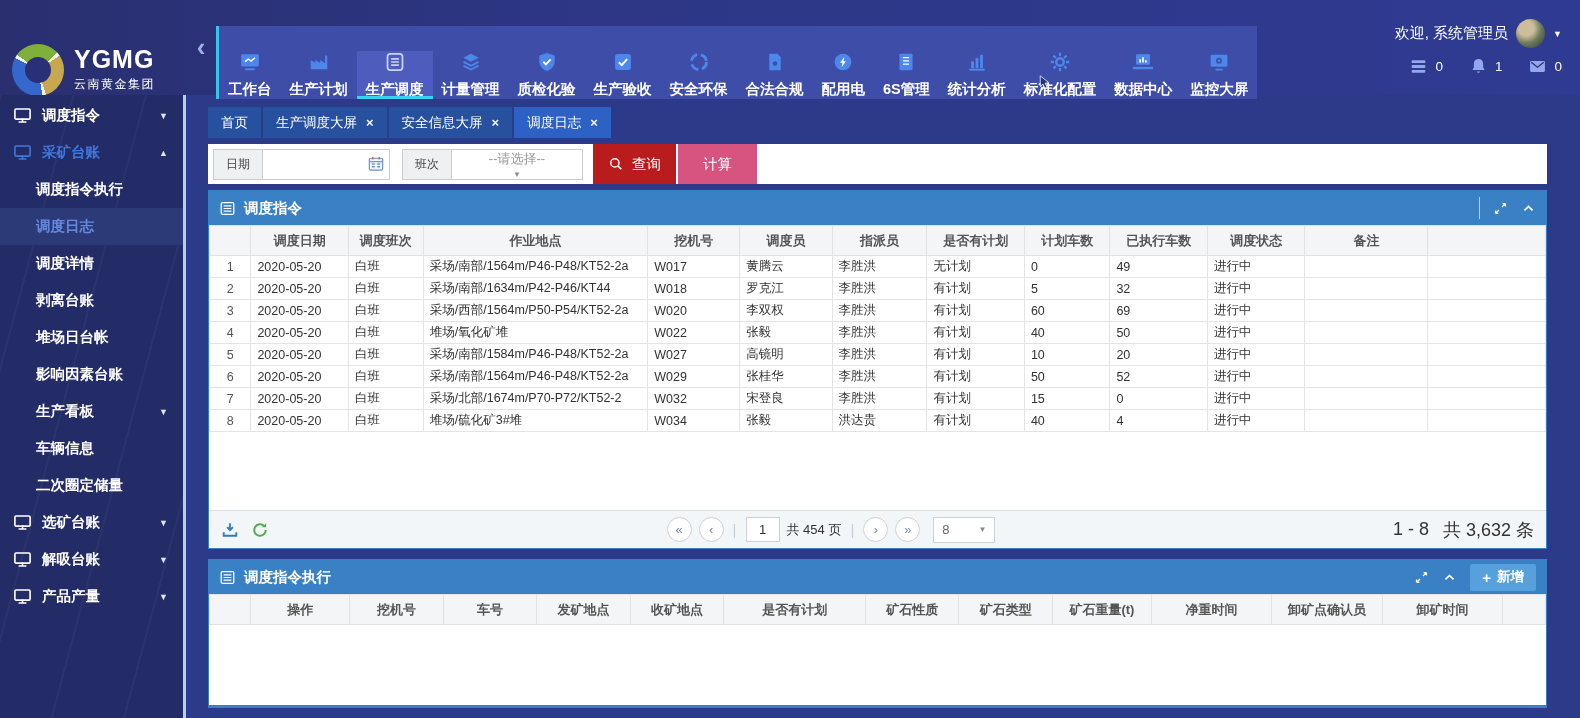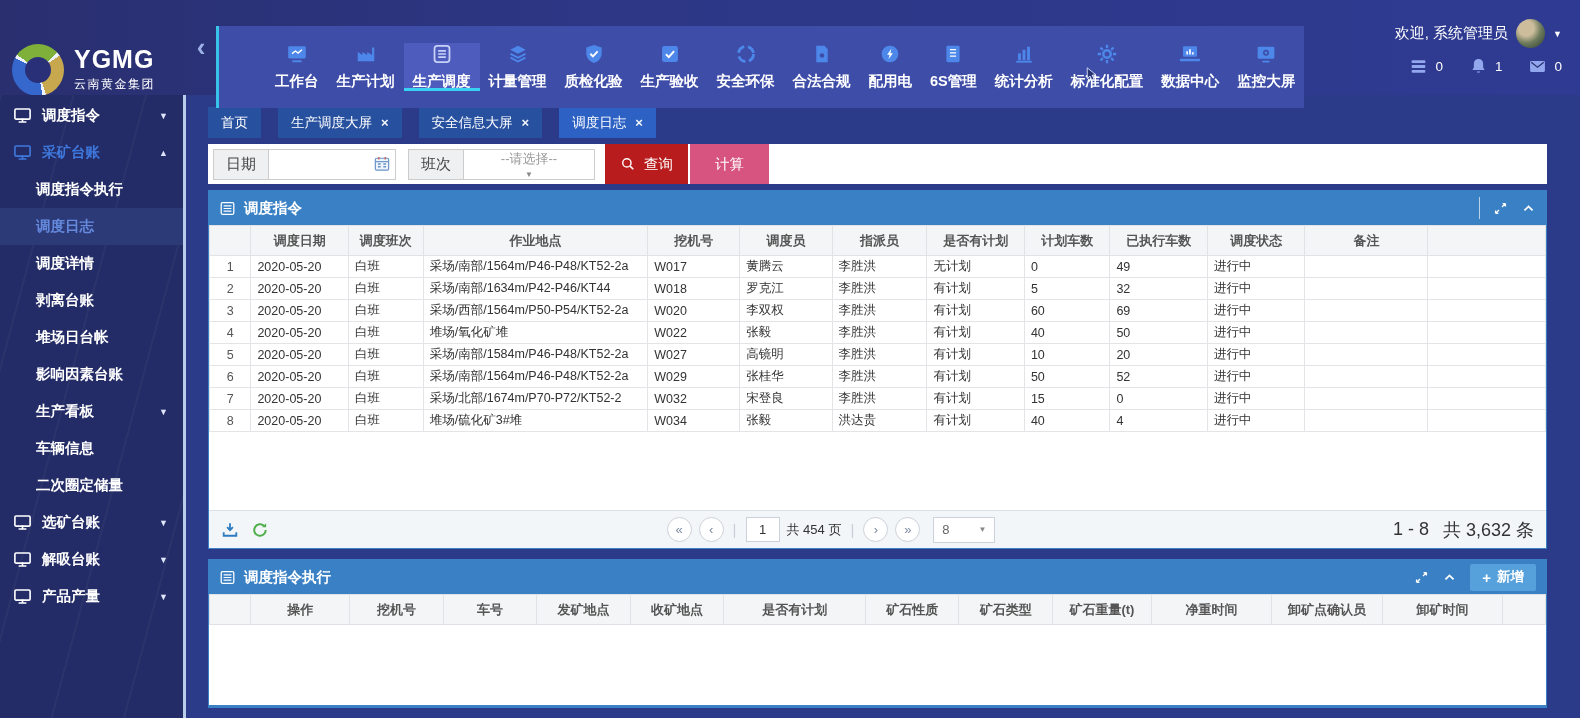--- a/index.html
+++ b/index.html
@@ -12,22 +12,22 @@
   .topbar{height:95px;flex:0 0 95px;display:flex;align-items:stretch;position:relative;
     background:linear-gradient(90deg,#292f6f 0%,#2d3786 40%,#2f3b92 100%);}
   .logo{width:186px;flex:0 0 186px;display:flex;align-items:center;gap:10px;padding-left:12px;margin-top:44px;}
   .logo-mark{width:52px;height:52px;border-radius:50%;position:relative;flex:0 0 52px;
     background:conic-gradient(from 200deg,#3567cd 0 98deg,#eef2fa 98deg 106deg,#7fb03a 106deg 208deg,#eef2fa 208deg 216deg,#c8a84e 216deg 322deg,#eef2fa 322deg 330deg,#3567cd 330deg 360deg);}
   .logo-mark::after{content:"";position:absolute;inset:13px;border-radius:50%;background:#2a3078;}
   .logo-title{font-size:25px;font-weight:bold;color:#fff;letter-spacing:1px;line-height:1;}
   .logo-sub{font-size:12px;color:#fff;margin-top:4px;letter-spacing:1.5px;}
   .collapse{width:30px;flex:0 0 30px;display:flex;align-items:center;justify-content:center;
     color:#9db1e8;font-size:26px;font-weight:bold;cursor:pointer;}
-  .navstrip{margin-top:26px;height:82px;background:#3e4da8;border-left:3px solid #38c3e8;
-    display:flex;align-items:center;white-space:nowrap;padding-left:47px;}
+  .navstrip{margin-top:26px;height:73px;background:#3e4da8;border-left:3px solid #38c3e8;
+    display:flex;align-items:flex-end;white-space:nowrap;}
   .nav-item{position:relative;display:flex;flex-direction:column;align-items:center;justify-content:center;
     gap:7px;padding:0 9px;color:#fff;font-weight:bold;font-size:14.5px;cursor:pointer;}
   .nav-item.active{background:#4d5cbd;box-shadow:inset 0 -3px 0 #38d3f2;}
   .nav-ic{width:22px;height:22px;color:#4d87ea;}
   .nav-item.active .nav-ic{color:#c8d2f8;}
   .ic svg{width:100%;height:100%;display:block;}
   .cursor{position:absolute;left:calc(50% - 21px);top:23px;width:16px;height:18px;}
   .user-area{margin-left:auto;padding-right:18px;display:flex;flex-direction:column;justify-content:center;
     align-items:flex-end;gap:9px;color:#fff;}
   .welcome-row{display:flex;align-items:center;gap:8px;font-size:15px;}
@@ -51,30 +51,30 @@
   .side-item.open{color:#3f78dd;}
   .side-item.active{background:#2d3a78;color:#6489dd;}
   .side-ic{width:19px;height:19px;margin-right:10px;color:#fff;}
   .side-item.open .side-ic{color:#3f78dd;}
   .side-caret{position:absolute;right:15px;font-size:9px;color:#dfe6fa;}
   .side-item.open .side-caret{color:#dfe6fa;}
 
   .content{flex:1;min-width:0;display:flex;flex-direction:column;padding:12px 33px 10px 22px;}
 
   
-  .tabbar{height:31px;flex:0 0 31px;margin-bottom:6px;display:flex;gap:17px;}
+  .tabbar{height:31px;flex:0 0 31px;margin-bottom:6px;display:flex;gap:2px;}
   .tab{height:31px;padding:0 13px;background:#27509f;color:#fff;font-size:13.5px;
     display:flex;align-items:center;gap:9px;cursor:pointer;}
   .tab.active{background:#2d62c4;}
   .tab-x{font-size:13px;font-weight:bold;line-height:1;opacity:.95;cursor:pointer;}
 
   
   .filterbar{height:40px;flex:0 0 40px;background:#fff;display:flex;align-items:center;padding-left:5px;}
   .addon{height:31px;display:flex;align-items:center;padding:0 12px;background:#eef0f2;
-    border:1px solid #ccc;color:#444;font-size:15px;}
+    border:1px solid #ccc;color:#444;font-size:12px;}
   .g10{margin-left:12px;}
   .date-input{height:31px;width:128px;border:1px solid #ccc;margin-left:-1px;background:#fff;
     display:flex;align-items:center;justify-content:flex-end;padding-right:4px;cursor:text;}
   .cal{width:18px;height:18px;cursor:pointer;}
   .select{height:31px;width:132px;border:1px solid #ccc;margin-left:-1px;background:#fff;
     display:flex;align-items:center;justify-content:space-between;padding:0 8px;cursor:pointer;flex-direction:column;}
   .select .ph{color:#999;font-size:13px;}
   .sel-caret{font-size:8px;color:#888;}
   .btn-search{height:40px;margin-left:10px;padding:0 15px;background:#b91c1c;color:#fff;border:none;
     font-size:14.5px;display:flex;align-items:center;gap:8px;cursor:pointer;

